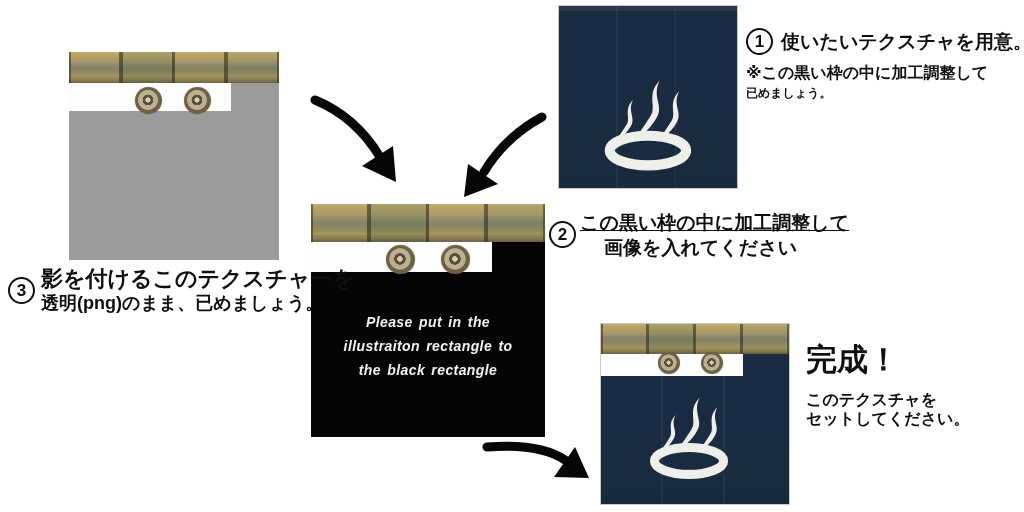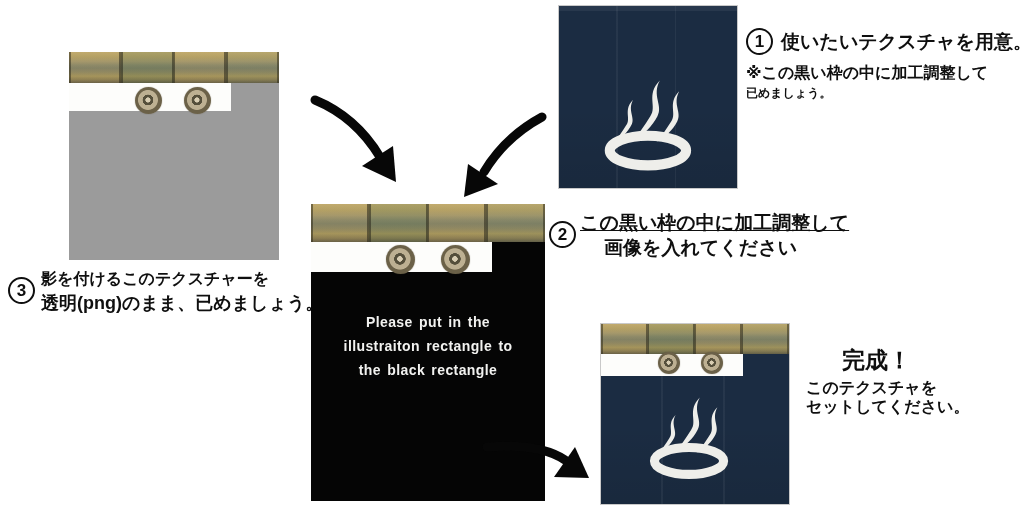--- a/index.html
+++ b/index.html
@@ -66,21 +66,21 @@
   </defs>
 </svg>
 
 <div class="card gray-bg" style="left:69px;top:52px;width:210px;height:208px;">
   <div class="beam" style="height:31px;"></div>
   <div class="strip" style="top:31px;width:162px;height:28px;"></div>
   <div class="ring" style="left:66px;top:35px;width:27px;height:27px;"></div>
   <div class="ring" style="left:115px;top:35px;width:27px;height:27px;"></div>
 </div>
 
-<div class="card black-bg" style="left:311px;top:204px;width:234px;height:297px;">
+<div class="card black-bg" style="left:311px;top:204px;width:234px;height:233px;font-style:italic;">
   <div class="beam" style="height:38px;"></div>
   <div class="strip" style="top:38px;width:181px;height:30px;"></div>
   <div class="ring" style="left:75px;top:41px;width:29px;height:29px;"></div>
   <div class="ring" style="left:130px;top:41px;width:29px;height:29px;"></div>
   <div class="bb-text" style="top:106px;">
     <div>Please put in the</div>
     <div>illustraiton rectangle to</div>
     <div>the black rectangle</div>
   </div>
 </div>
@@ -129,22 +129,22 @@
   <span class="circle-num" style="margin-top:11px;">2</span>
   <div>
     <div class="jp" style="font-size:19px;line-height:25px;white-space:nowrap;text-decoration:underline;">この黒い枠の中に加工調整して</div>
     <div class="jp" style="font-size:19px;line-height:25px;white-space:nowrap;margin-left:24px;">画像を入れてください</div>
   </div>
 </div>
 
 <div class="abs row" style="left:8px;top:266px;gap:6px;">
   <span class="circle-num" style="margin-top:11px;">3</span>
   <div>
-    <div class="jp" style="font-size:16px;line-height:25px;white-space:nowrap;">影を付けるこのテクスチャーを</div>
+    <div class="jp" style="font-size:22px;line-height:25px;white-space:nowrap;">影を付けるこのテクスチャーを</div>
     <div class="jp" style="font-size:18px;line-height:25px;white-space:nowrap;">透明(png)のまま、已めましょう。</div>
   </div>
 </div>
 
 <div class="abs" style="left:806px;top:346px;">
-  <div class="jp" style="font-size:23px;line-height:28px;margin-left:36px;">完成！</div>
-  <div class="jp" style="font-size:16px;line-height:19px;margin-top:4px;white-space:nowrap;">このテクスチャを</div>
+  <div class="jp" style="font-size:31px;line-height:28px;">完成！</div>
+  <div class="jp" style="font-size:16px;line-height:19px;margin-top:16px;white-space:nowrap;">このテクスチャを</div>
   <div class="jp" style="font-size:16px;line-height:19px;white-space:nowrap;text-align:center;">セットしてください。</div>
 </div>
 
 </body></html>

